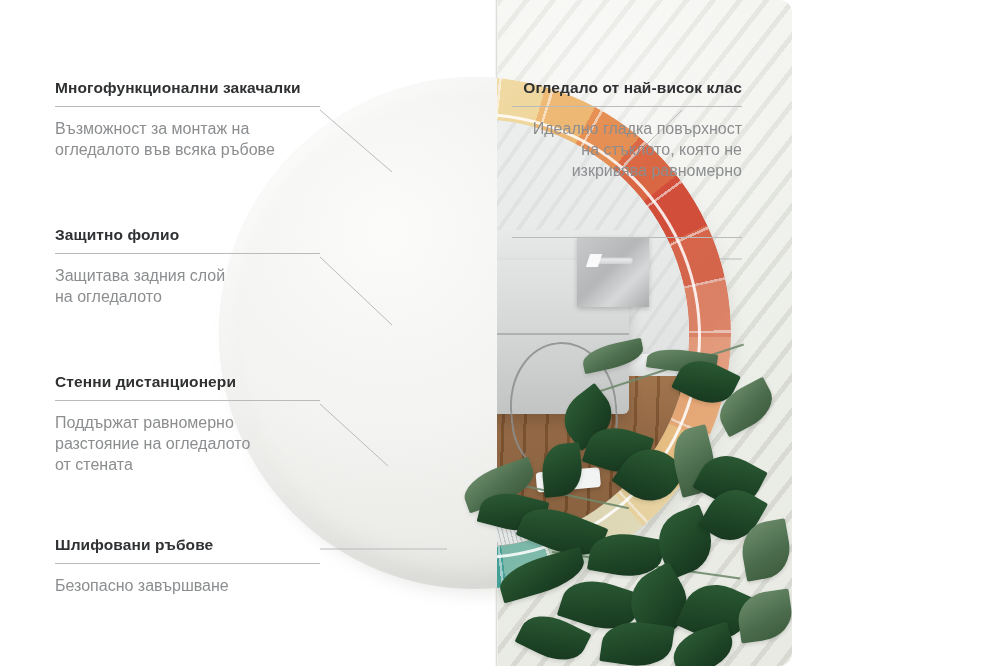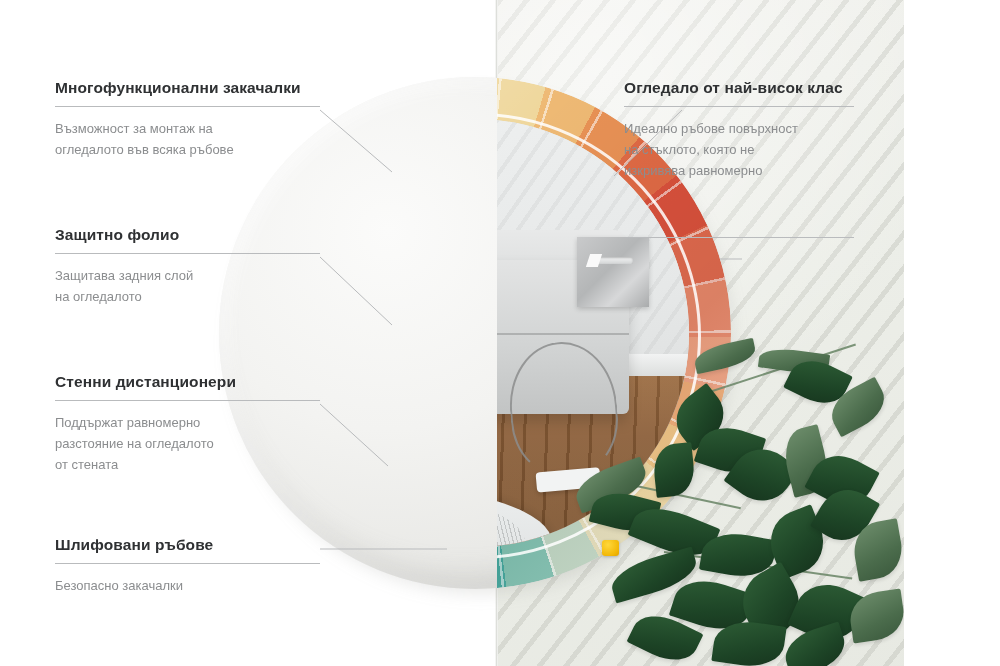--- a/index.html
+++ b/index.html
@@ -1,21 +1,21 @@
 <!DOCTYPE html>
 <html><head>
 <meta charset="utf-8">
 <style>
   html,body{margin:0;padding:0;}
   body{
     width:1000px;height:666px;overflow:hidden;position:relative;
     font-family:"Liberation Sans","DejaVu Sans",sans-serif;
     background:#ffffff;
   }
-  #stage{position:absolute;inset:0;width:904px;height:666px;overflow:hidden;}
+  #stage{position:absolute;inset:0;width:792px;height:666px;overflow:hidden;border-radius:13px;}
 
   
   .bg-left{position:absolute;left:0;top:0;width:497px;height:666px;background:#ffffff;}
   .bg-right{position:absolute;left:497px;top:0;width:503px;height:666px;
     background:
       repeating-linear-gradient(128deg,
         rgba(188,190,182,.40) 0px, rgba(188,190,182,.40) 5px,
         rgba(255,255,255,0) 5px, rgba(255,255,255,0) 21px),
       linear-gradient(160deg,#f2f2ee 0%,#eceee8 45%,#e7e9e2 100%);
   }
@@ -137,24 +137,24 @@
   .hanger-slot:after{content:"";position:absolute;left:-5px;top:-3px;width:12px;height:13px;
     background:#fafafa;transform:skewX(-18deg);}
   .spacer{position:absolute;left:383px;top:463px;width:17px;height:16px;border-radius:3px;
     background:radial-gradient(circle at 35% 30%,#ffd83b,#f2b705 70%,#dfa203);
     box-shadow:0 1px 3px rgba(0,0,0,.22);}
 
   
   .callout{position:absolute;}
   .callout h3{margin:0;font-size:15.5px;font-weight:bold;color:#2f3133;letter-spacing:.1px;}
   .callout .rule{height:1px;background:#b9bbbd;margin:9px 0 11px 0;}
-  .callout p{margin:0;font-size:13px;line-height:21px;color:#8b8d8f;font-weight:400;}
+  .callout p{margin:0;font-size:16px;line-height:21px;color:#8b8d8f;font-weight:400;}
   .left-callout{left:55px;text-align:left;}
   .left-callout .rule{width:265px;}
-  .right-callout{right:50px;}
+  .right-callout{right:50px;text-align:right;}
   .right-callout .rule{width:230px;margin-left:auto;}
   .right-callout.wide .rule{width:230px;}
 
   .lead{position:absolute;top:0;left:0;width:1000px;height:666px;pointer-events:none;}
 
   
   .foliage{position:absolute;right:0;bottom:0;width:330px;height:330px;pointer-events:none;}
   .leaf{position:absolute;border-radius:58% 4% 58% 4%;
     background:linear-gradient(160deg,#2f5f37,#1d4426 60%,#16331d);
     box-shadow:0 2px 4px rgba(0,0,0,.12);}
@@ -248,29 +248,29 @@
     <p>
       <span>Защитава задния слой</span><br>
       <span>на огледалото</span>
     </p>
   </div>
 
   <div class="callout left-callout" style="top:536px;">
     <h3>Шлифовани ръбове</h3>
     <div class="rule"></div>
     <p>
-      <span>Безопасно закачалки</span>
+      <span>Безопасно завършване</span>
     </p>
   </div>
 
   <div class="callout right-callout" style="top:79px;">
     <h3>Огледало от най-висок клас</h3>
     <div class="rule"></div>
     <p>
-      <span>Идеално ръбове повърхност</span><br>
+      <span>Идеално гладка повърхност</span><br>
       <span>на стъклото, която не</span><br>
       <span>изкривява равномерно</span>
     </p>
   </div>
 
   <div class="callout right-callout wide" style="top:228px;">
     <div class="rule"></div>
   </div>
 
   <div class="foliage">

